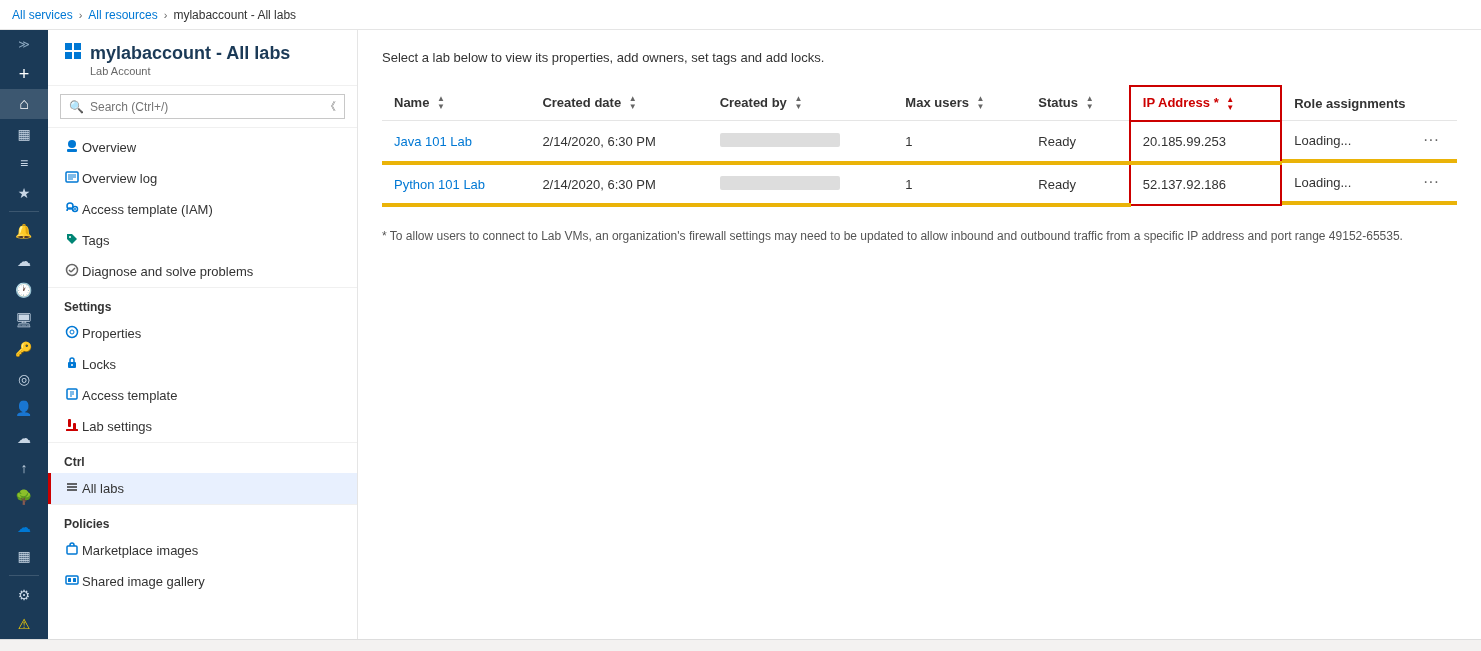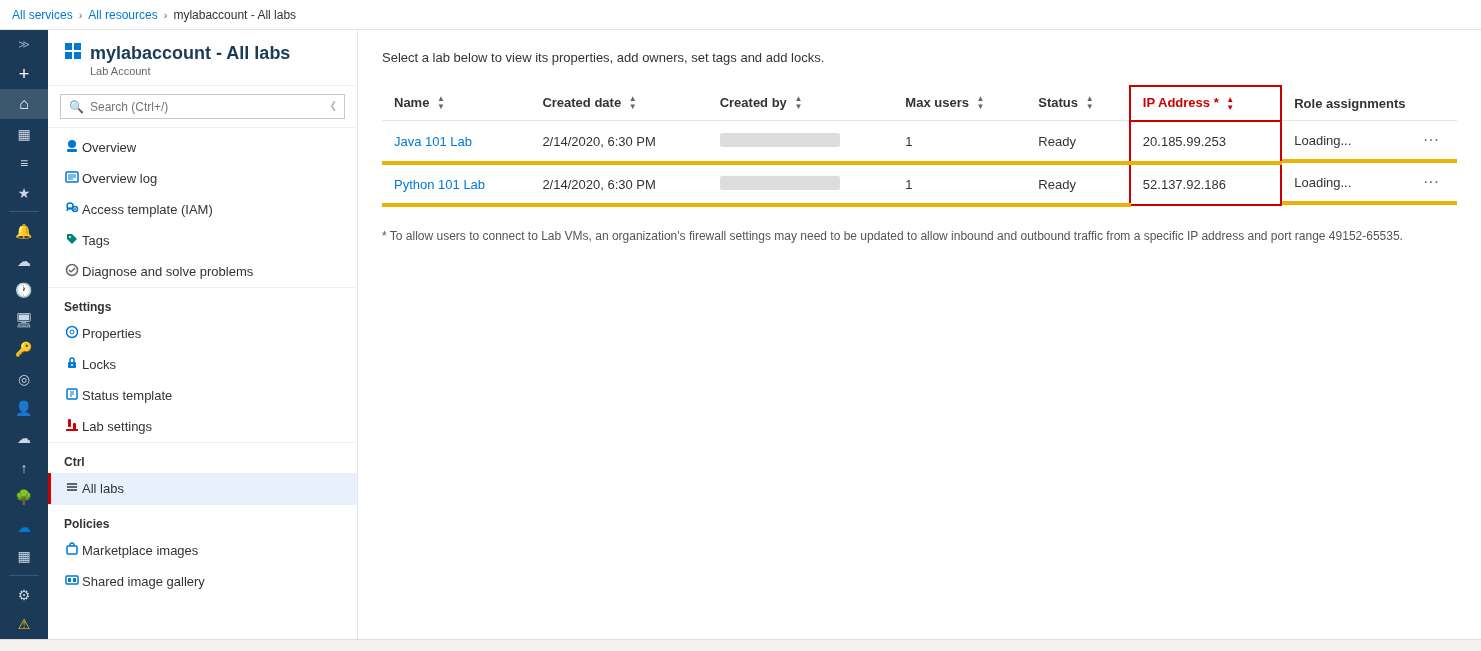--- a/index.html
+++ b/index.html
@@ -363,21 +363,21 @@
 
         <div class="nav-item">
           <span class="nav-icon" style="color:#0078d4;">
             <svg width="14" height="14" viewBox="0 0 14 14">
               <rect x="2" y="2" width="10" height="10" rx="1" stroke="#0078d4" stroke-width="1.5" fill="none"></rect>
               <line x1="5" y1="5" x2="9" y2="5" stroke="#0078d4" stroke-width="1"></line>
               <line x1="5" y1="7" x2="9" y2="7" stroke="#0078d4" stroke-width="1"></line>
               <line x1="5" y1="9" x2="7" y2="9" stroke="#0078d4" stroke-width="1"></line>
             </svg>
           </span>
-          <span>Status template</span>
+          <span>Access template</span>
         </div>
 
         <div class="nav-item">
           <span class="nav-icon" style="color:#c00;">
             <svg width="14" height="14" viewBox="0 0 14 14">
               <rect x="3" y="1" width="3" height="8" rx="1" fill="#c00"></rect>
               <rect x="8" y="5" width="3" height="8" rx="1" fill="#c00"></rect>
               <rect x="1" y="11" width="12" height="2" rx="0.5" fill="#c00"></rect>
             </svg>
           </span>

